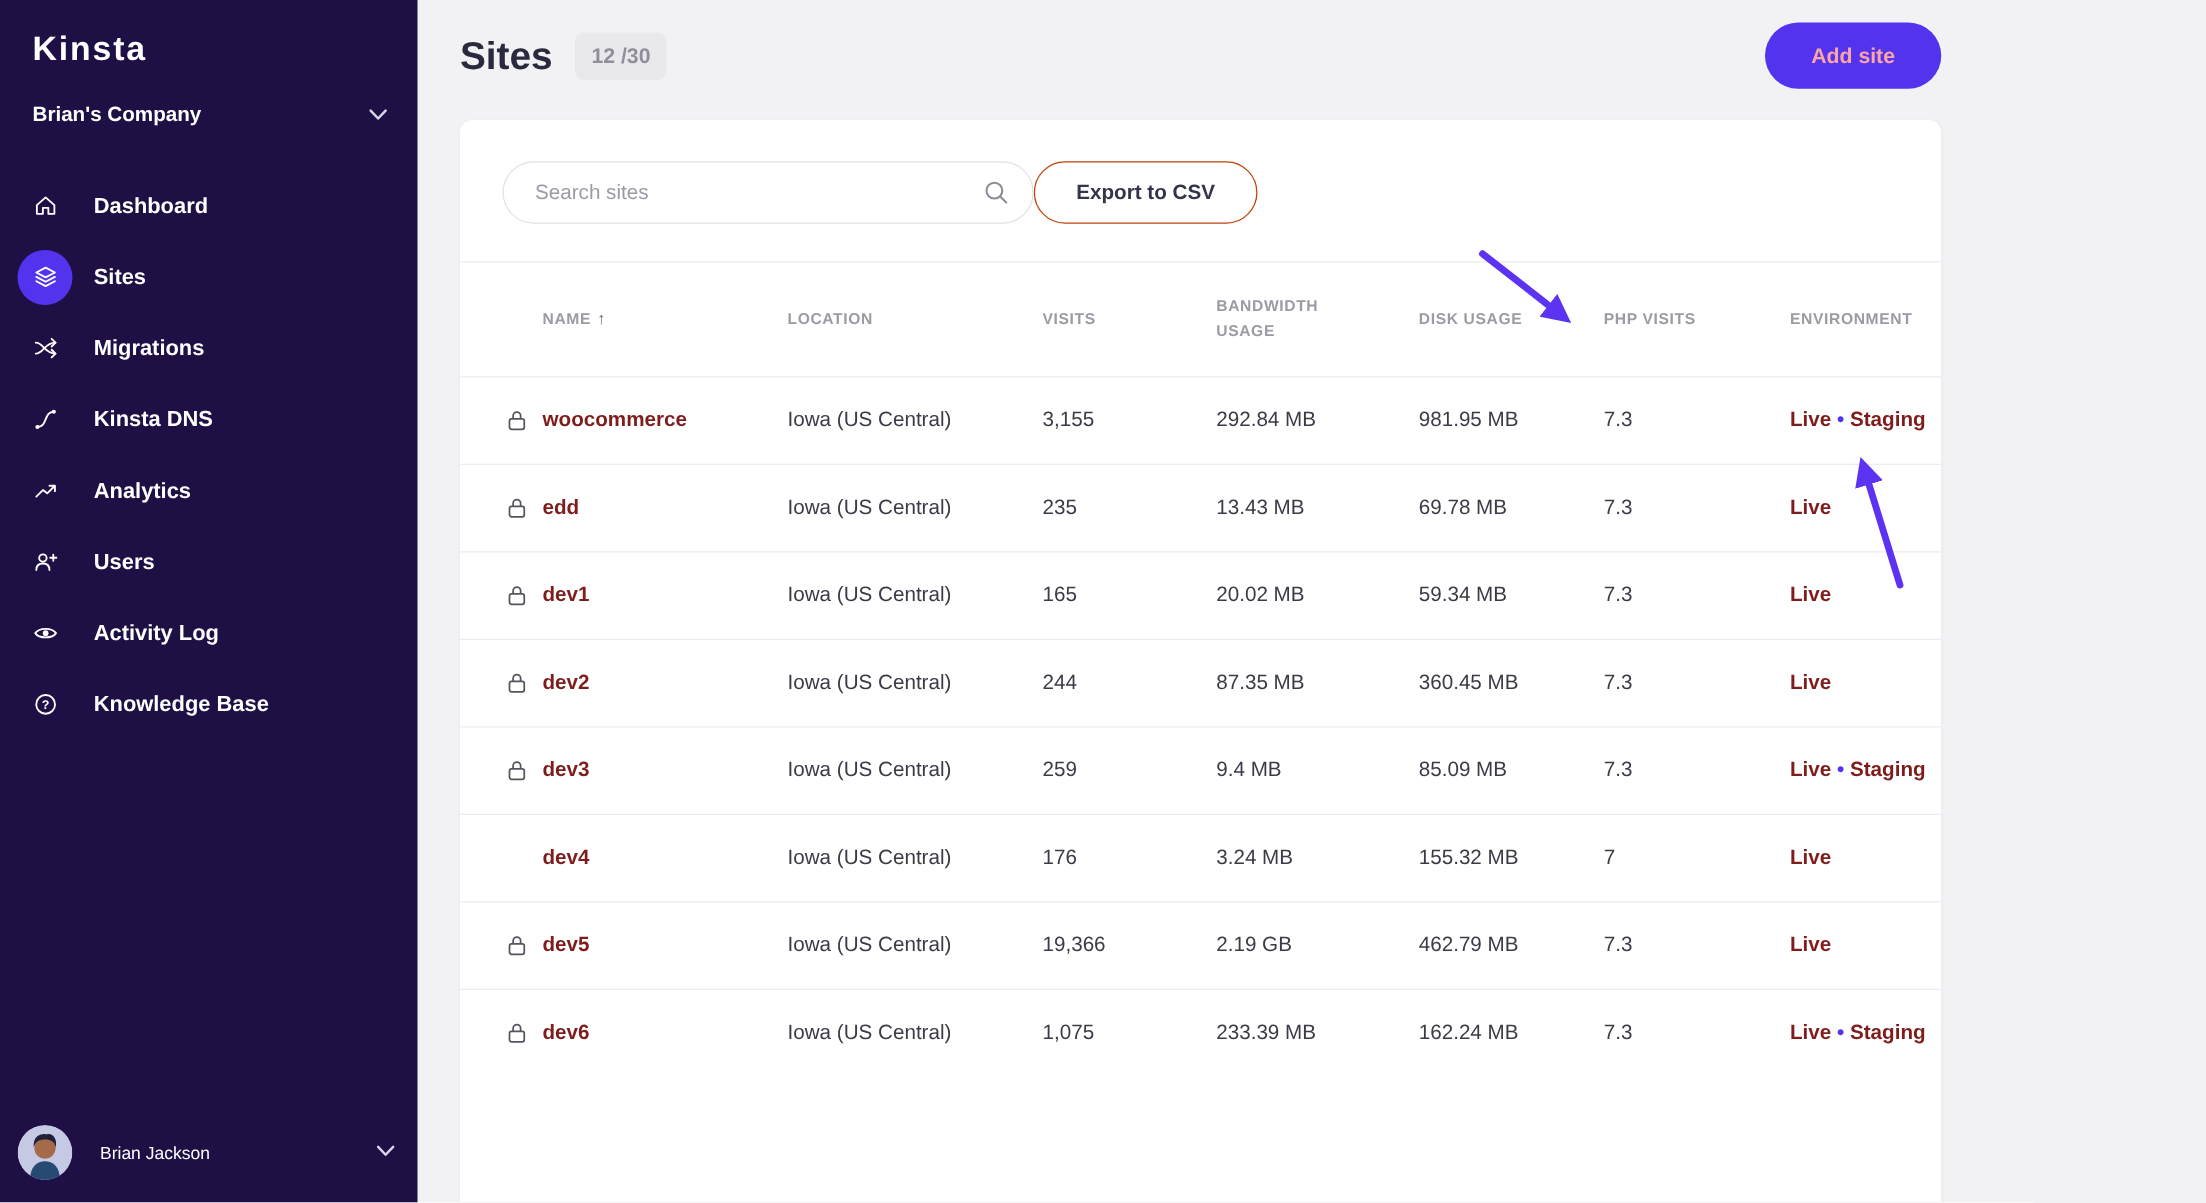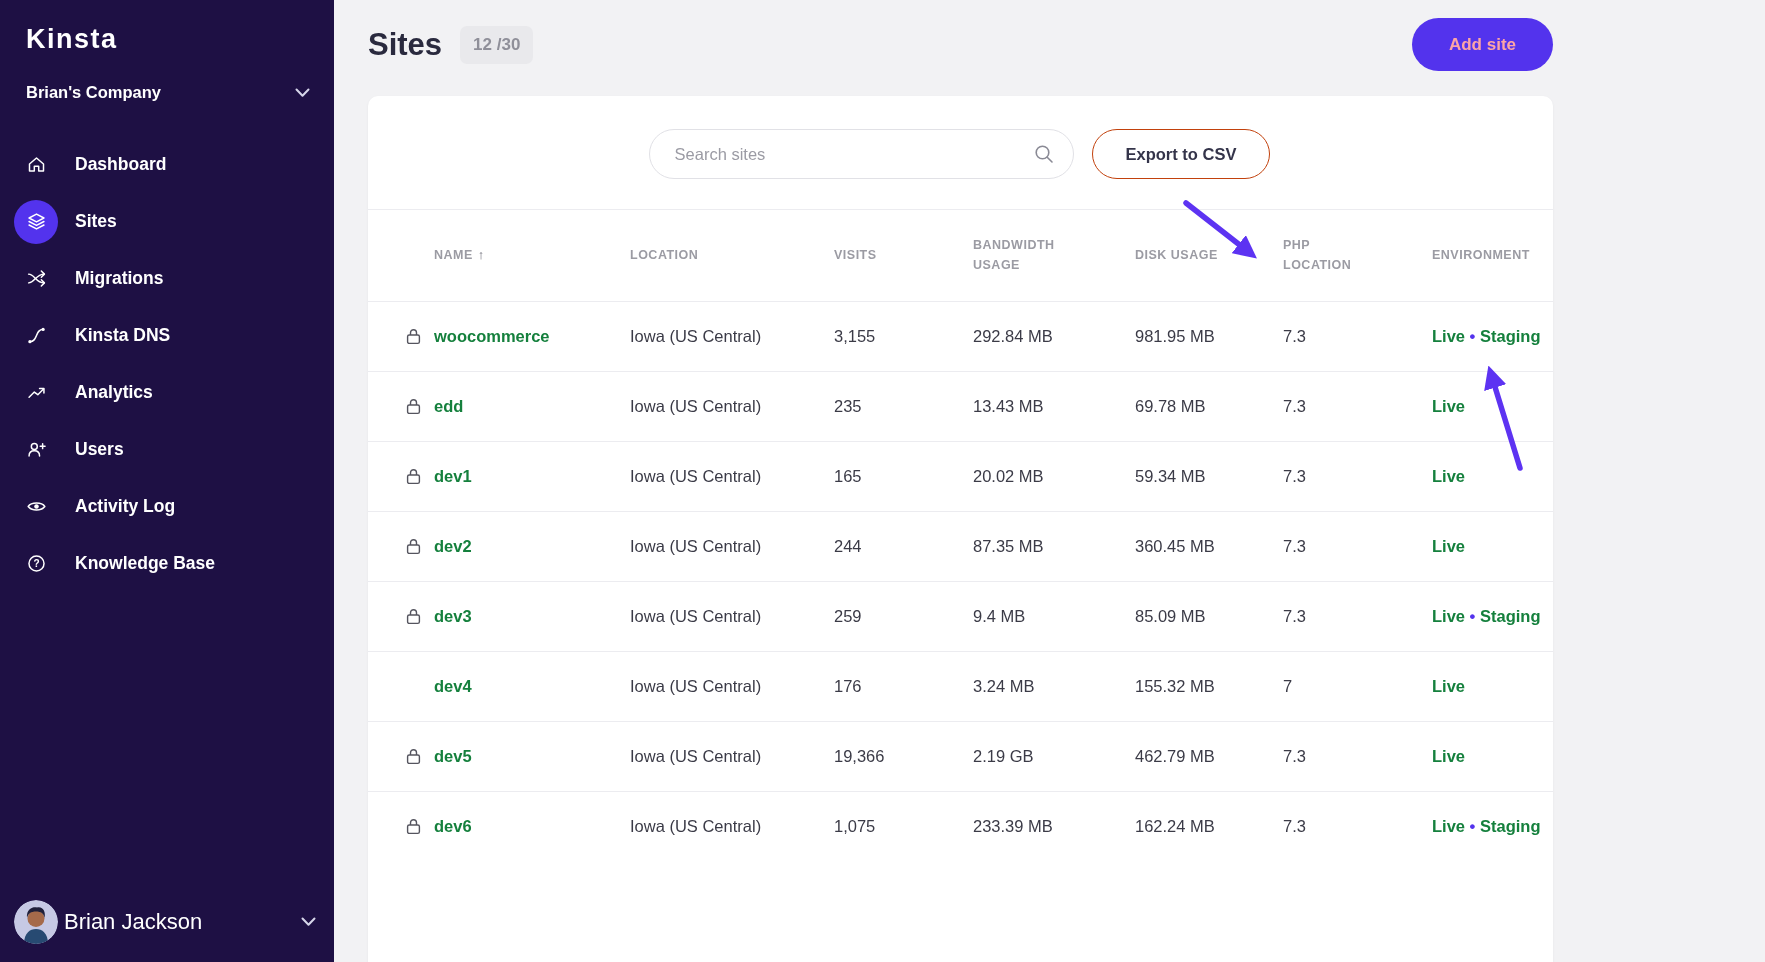--- a/index.html
+++ b/index.html
@@ -34,21 +34,21 @@
     width: 44px; height: 44px; border-radius: 50%;
     display: flex; align-items: center; justify-content: center;
   }
   .nav-icon.active-circle { background: #5333ed; }
   .nav-label { margin-left: 17px; font-size: 17.5px; font-weight: 600; }
   .user-row {
     position: absolute; bottom: 18px; left: 14px; right: 18px;
     display: flex; align-items: center; cursor: pointer;
   }
   .avatar { width: 44px; height: 44px; border-radius: 50%; overflow: hidden; flex: none; }
-  .user-name { margin-left: 6px; font-size: 22px; flex: 1; }
+  .user-name { margin-left: 22px; font-size: 14px; flex: 1; }
 
   
   .main { position: relative; flex: 1; height: 100%; }
   .content { width: 1185px; margin-left: 34px; padding-top: 18px; }
   .page-header { display: flex; align-items: center; height: 53px; }
   .page-title { font-size: 31px; font-weight: 800; color: #2a2a3e; }
   .badge {
     margin-left: 18px; background: #e9e9ec; color: #8f8f99;
     font-weight: 700; font-size: 17px; padding: 9px 13px; border-radius: 7px;
   }
@@ -56,22 +56,22 @@
     margin-left: auto; background: #5333ed; color: #fca5a5; border: none;
     border-radius: 27px; height: 53px; padding: 0 37px;
     font-size: 17px; font-weight: 700; font-family: inherit; cursor: pointer;
   }
 
   .card {
     margin-top: 25px; background: #fff; border-radius: 10px 10px 0 0;
     height: 866px; box-shadow: 0 1px 3px rgba(0,0,0,0.05);
   }
   .toolbar {
-    display: flex; align-items: center; justify-content: center;
-    padding: 33px 36px 30px 34px; border-bottom: 1px solid #ececf0; gap: 18px;
+    display: flex; align-items: center; justify-content: flex-start;
+    padding: 33px 36px 30px 34px; border-bottom: 1px solid #ececf0;
   }
   .search-wrap { position: relative; width: 425px; }
   .search-input {
     width: 100%; height: 50px; border: 1px solid #e1e1e6; border-radius: 25px;
     padding: 0 48px 0 25px; font-size: 16.5px; font-family: inherit;
     color: #333; outline: none; background: #fff;
   }
   .search-input::placeholder { color: #9b9ba4; }
   .search-icon { position: absolute; right: 20px; top: 15px; }
   .export-btn {
@@ -91,21 +91,21 @@
     font-size: 12.5px; font-weight: 700; letter-spacing: 0.5px;
   }
   .thead .lbl { display: inline-block; max-width: 88px; line-height: 1.55; vertical-align: middle; }
   .sort-arrow { font-size: 13px; margin-left: 5px; color: #6a6a75; }
   .trow {
     height: 70px; border-top: 1px solid #ececf0;
     font-size: 16.5px; color: #3b3b47;
   }
   .lock-cell { padding-left: 38px; display: flex; align-items: center; }
   .name-link, .env-link {
-    color: #15803d; text-decoration: none; font-weight: 600; cursor: pointer;
+    color: #7f1d1d; text-decoration: none; font-weight: 600; cursor: pointer;
   }
   .env-sep { color: #5333ed; font-weight: 700; }
 
   .overlay { position: absolute; inset: 0; pointer-events: none; }
 </style>
 </head>
 <body>
 
 <aside class="sidebar">
   <div class="logo">Kinsta</div>
@@ -246,21 +246,21 @@
         <button class="export-btn">Export to CSV</button>
       </div>
 
       <div class="thead grid" id="table-head">
           <div></div>
           <div class="hcell"><span class="lbl">NAME</span><span class="sort-arrow">↑</span></div>
           <div class="hcell"><span class="lbl">LOCATION</span></div>
           <div class="hcell"><span class="lbl">VISITS</span></div>
           <div class="hcell"><span class="lbl">BANDWIDTH USAGE</span></div>
           <div class="hcell"><span class="lbl">DISK USAGE</span></div>
-          <div class="hcell"><span class="lbl">PHP LOCATION</span></div>
+          <div class="hcell"><span class="lbl">PHP VISITS</span></div>
           <div class="hcell"><span class="lbl">ENVIRONMENT</span></div>
         </div>
       <div id="table-body">
           <div class="trow grid">
             <div class="lock-cell">
               <svg width="15" height="17" viewBox="0 0 15 17">
                 <rect x="1.6" y="7" width="11.8" height="8.4" rx="1.6" fill="none" stroke="#55555f" stroke-width="1.4"></rect>
                 <path d="M4.5 7 V4.7 a3 3 0 0 1 6 0 V7" fill="none" stroke="#55555f" stroke-width="1.4"></path>
               </svg>
             </div>

